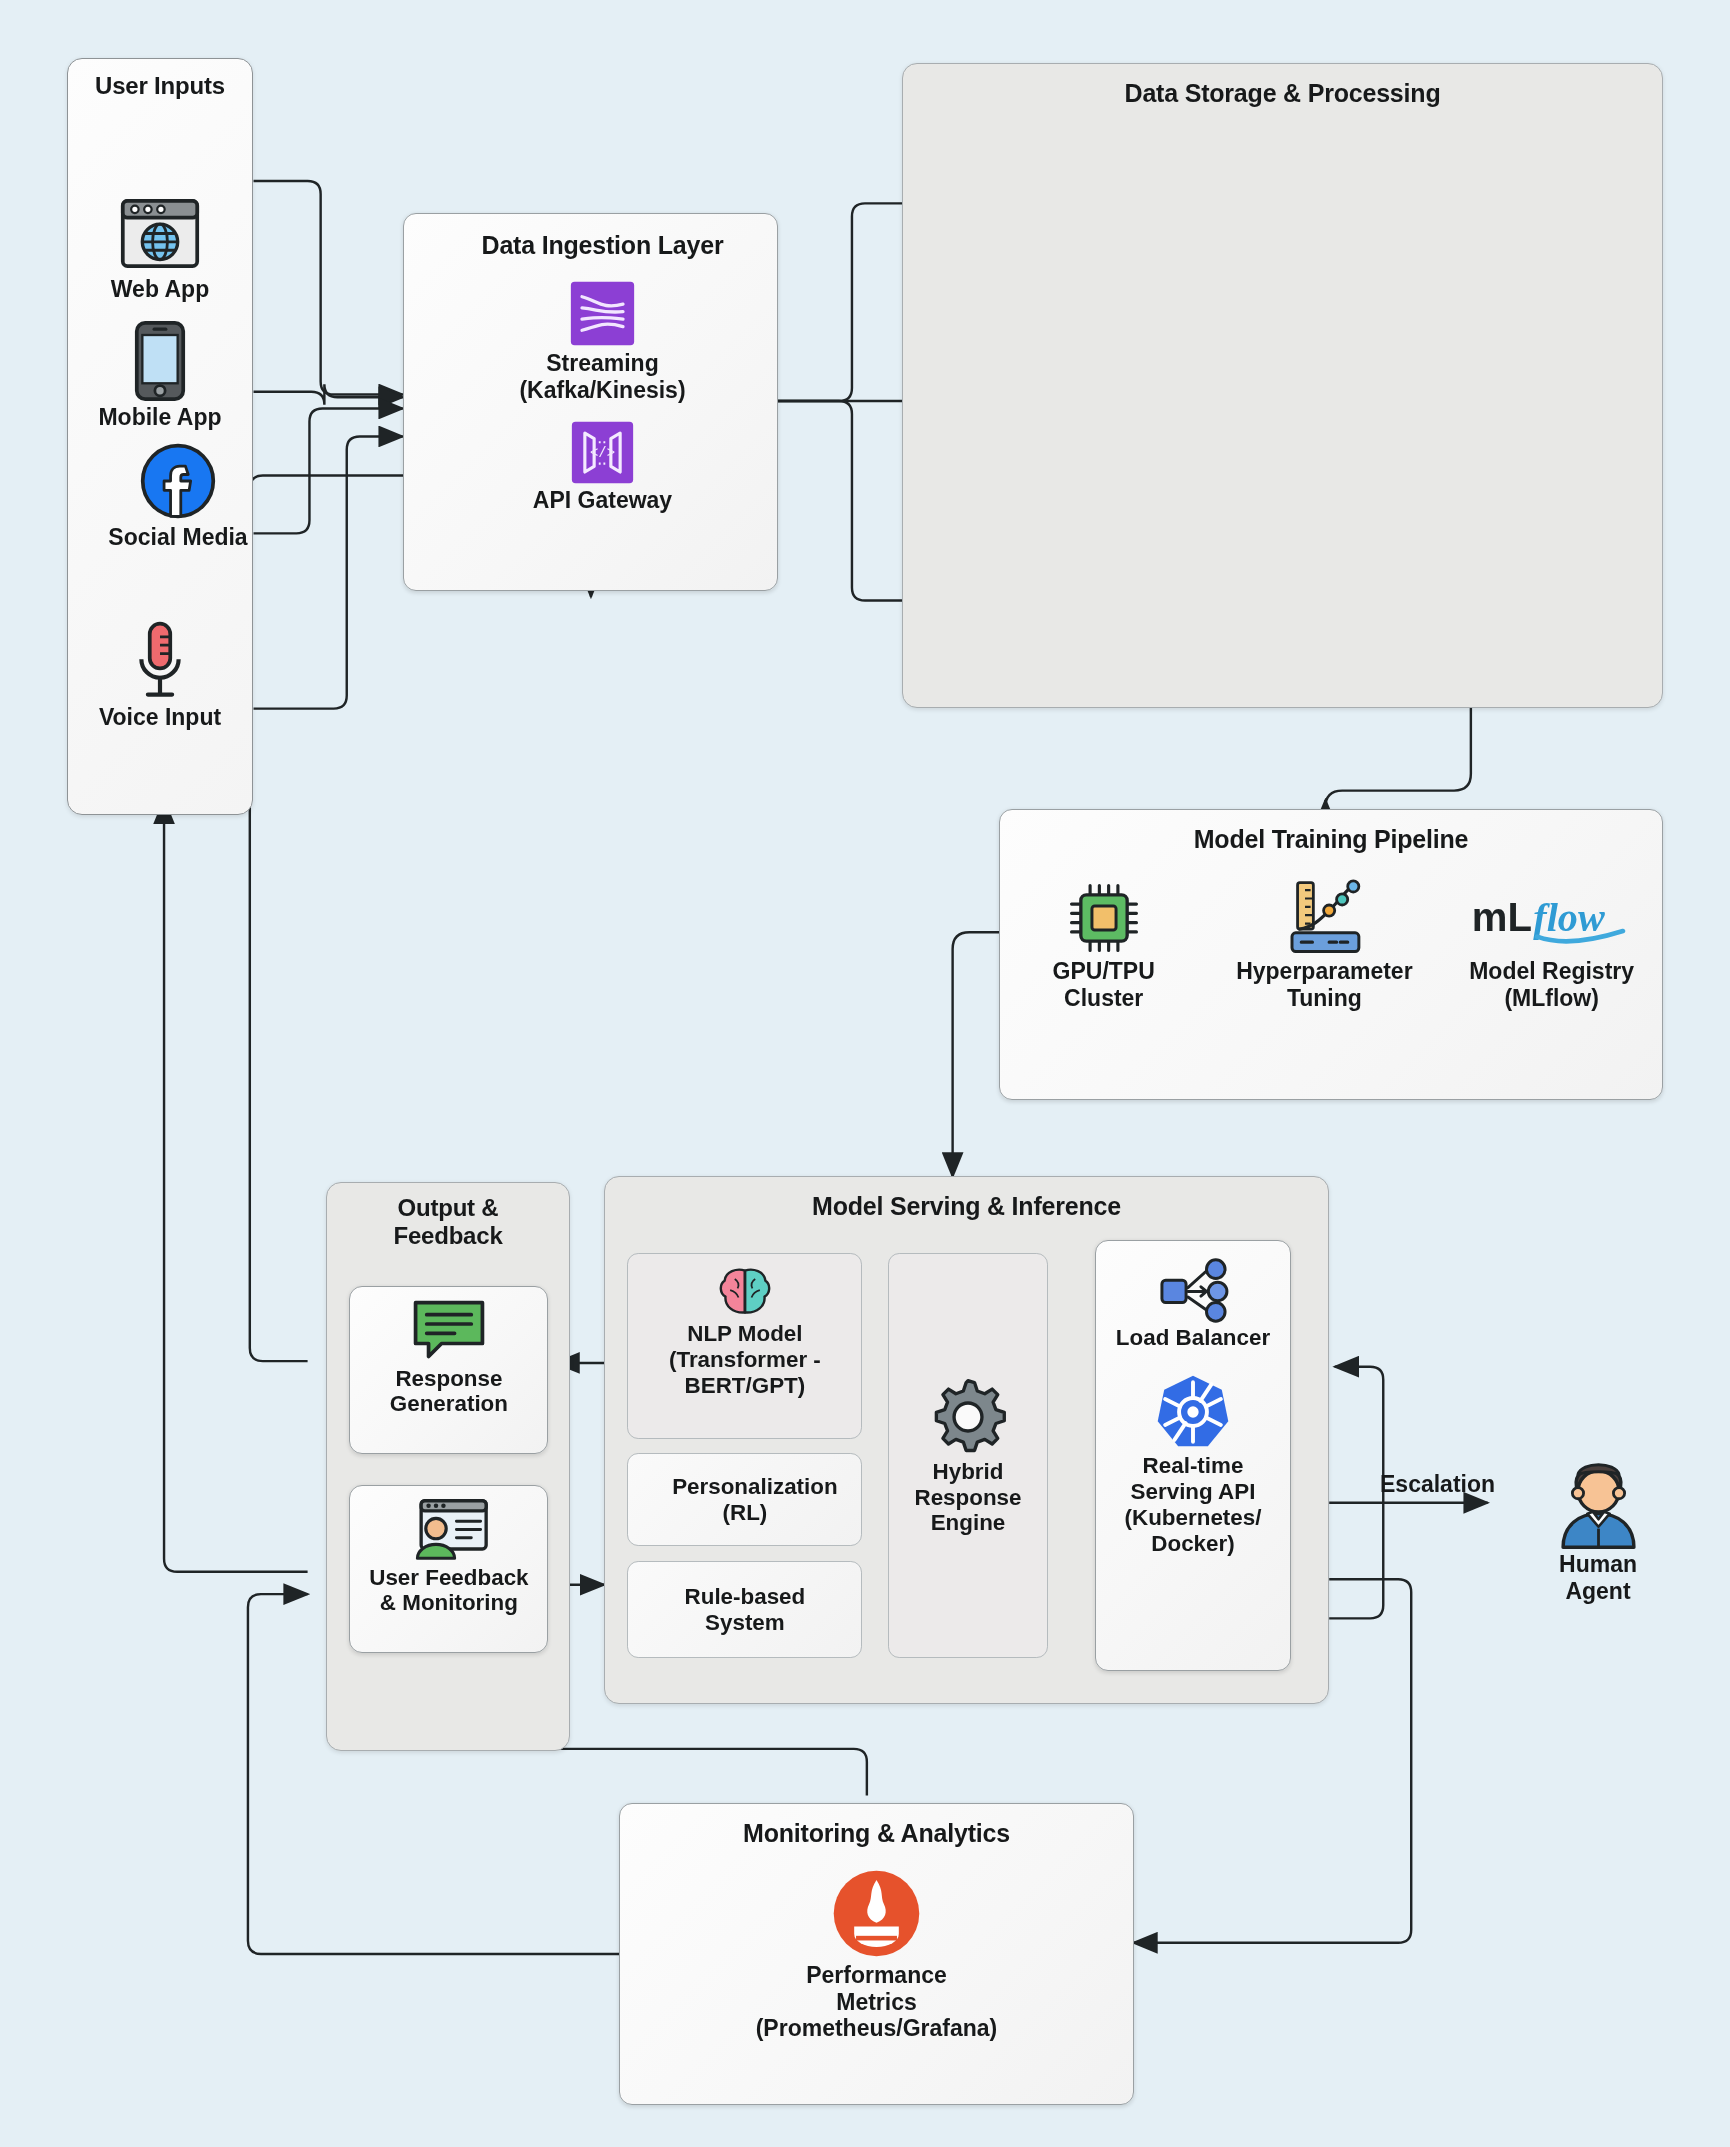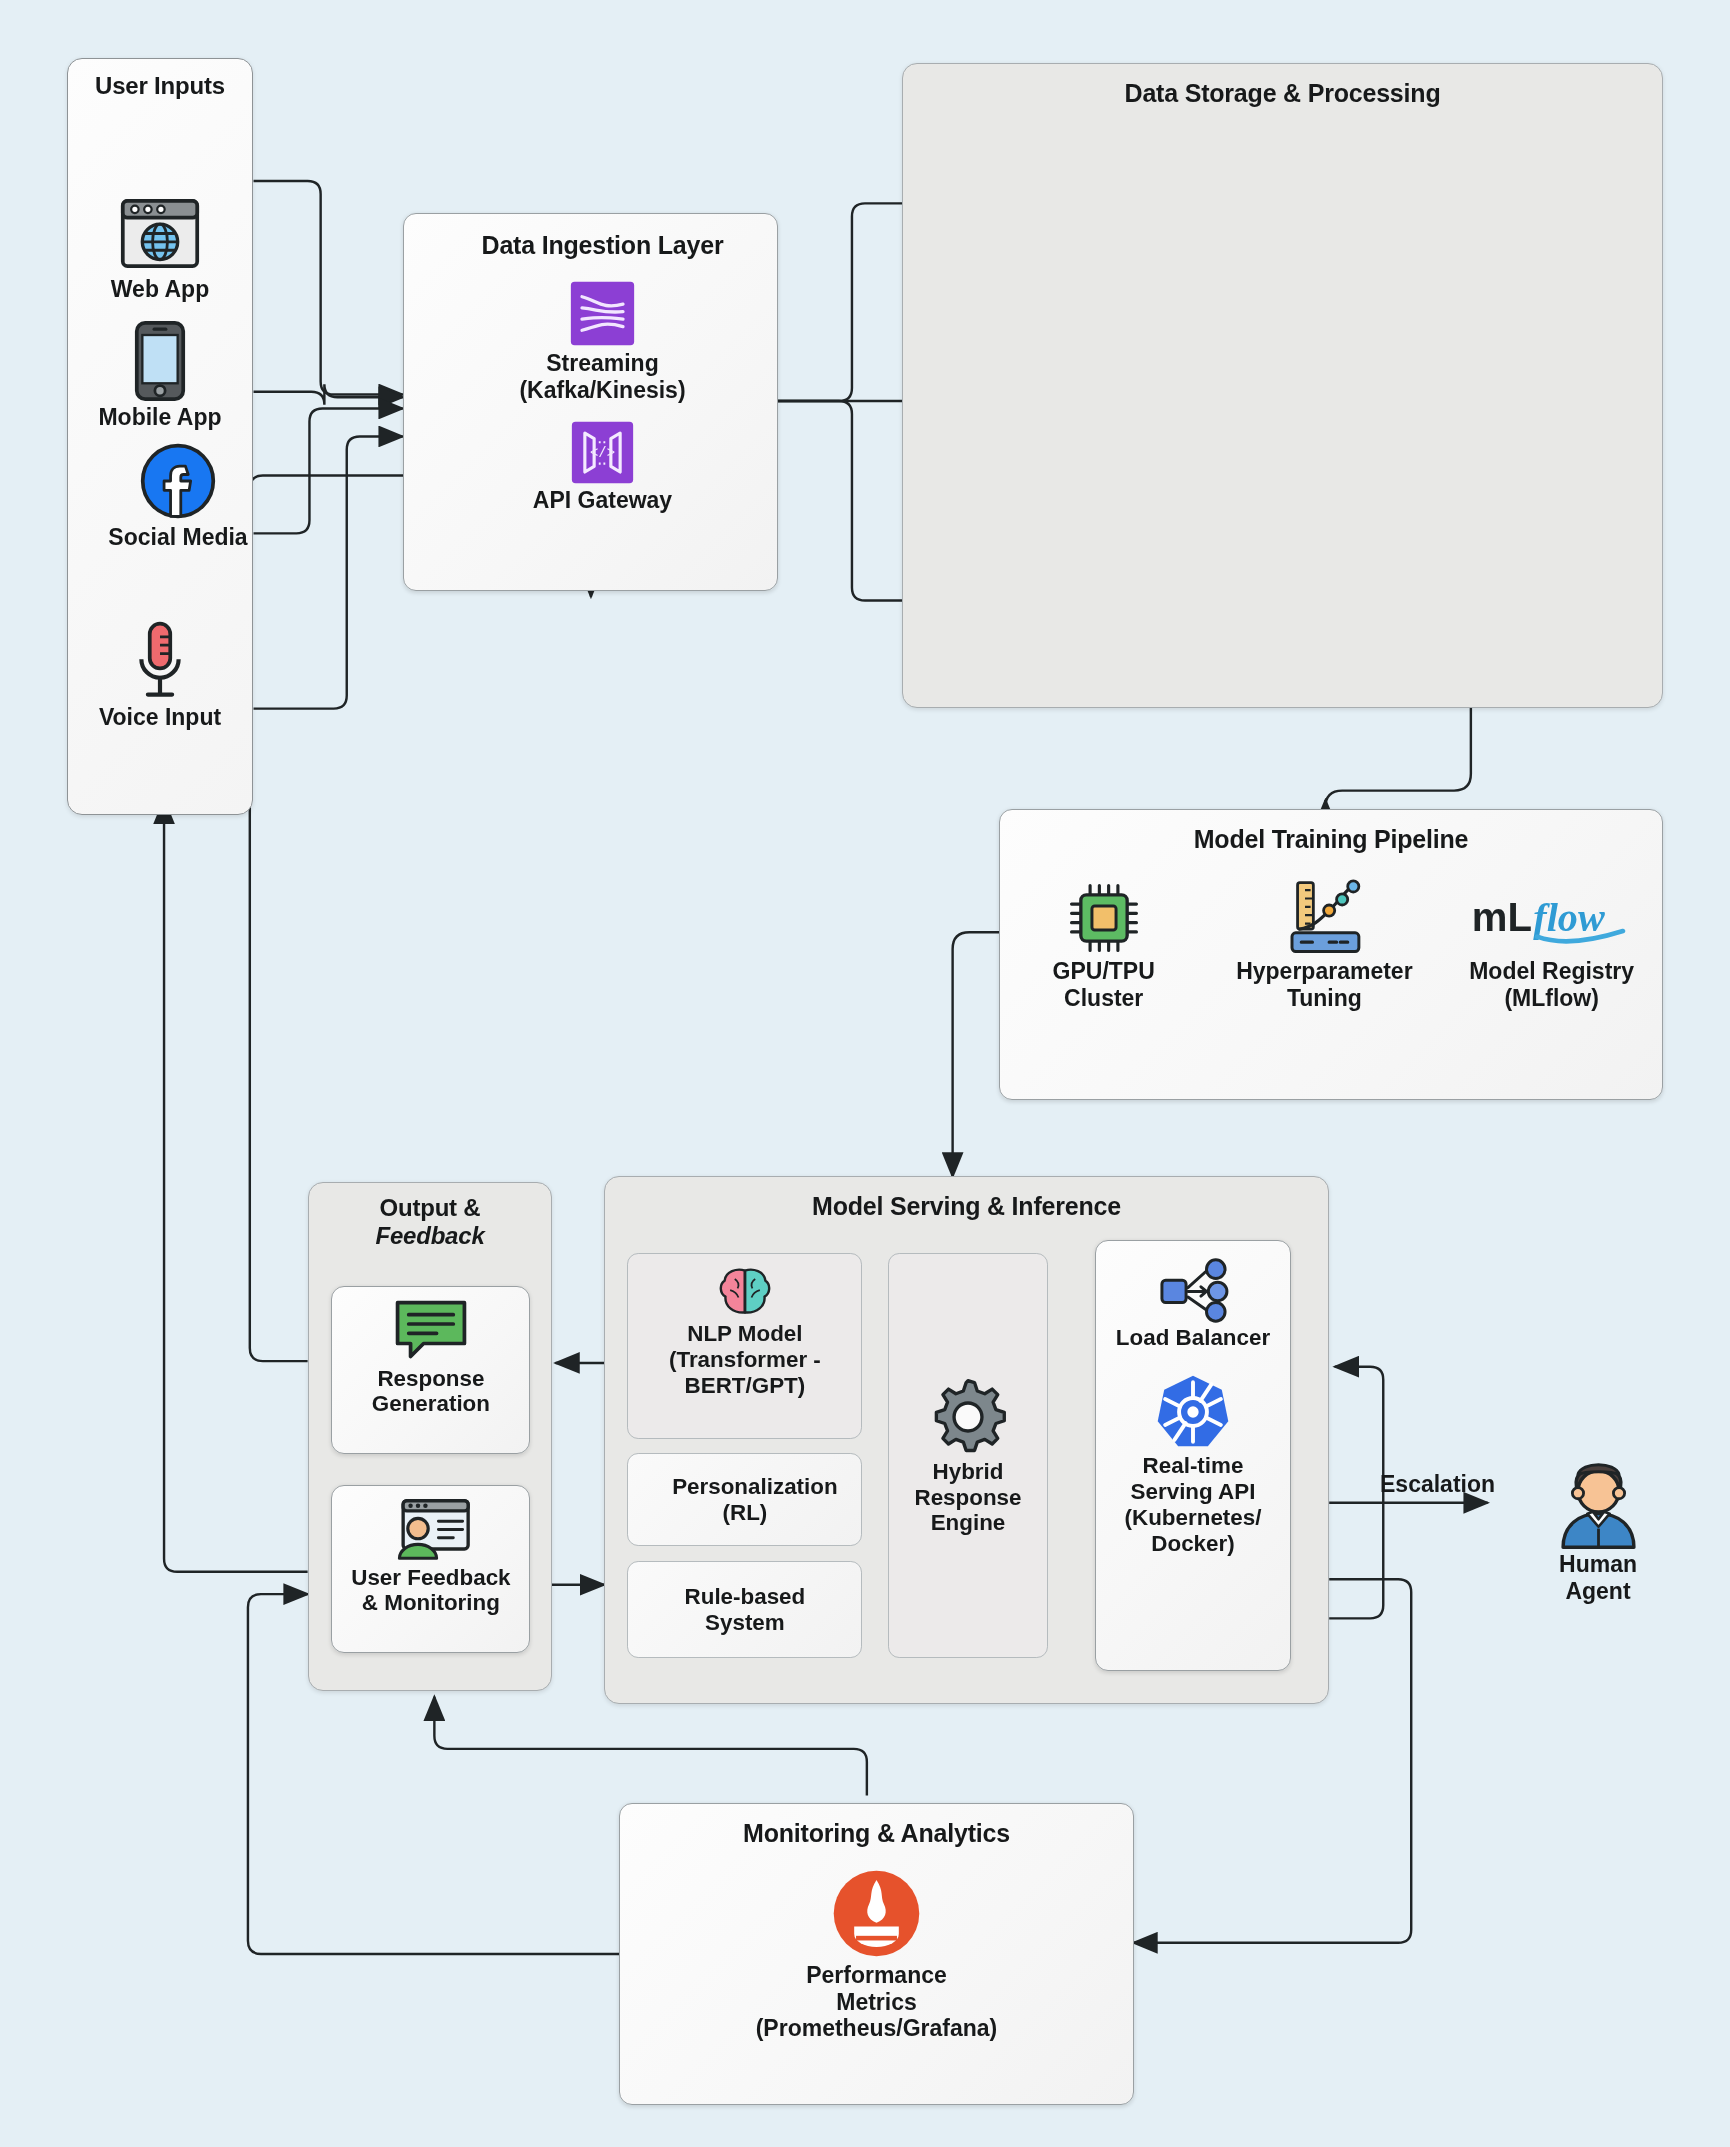--- a/index.html
+++ b/index.html
@@ -237,23 +237,23 @@
           <text x="70" y="44" font-size="43" font-style="italic" font-weight="bold" fill="#2f9bd4" font-family="Liberation Serif, serif">flow</text>
           <path d="M74,50 C96,58 128,56 166,44" fill="none" stroke="#3fa9dd" stroke-width="5" stroke-linecap="round"></path>
         </svg>
       </div>
       <div class="lbl" style="font-size:23px;">Model Registry</div>
       <div class="lbl" style="font-size:23px;">(MLflow)</div>
     </div>
   </div>
 </div>
 
-<div class="group" style="left:308px; top:1182px; width:244px; height:509px;">
+<div class="group" style="left:326px; top:1182px; width:244px; height:569px;">
   <div class="title" style="position:absolute; top:11.2px; left:0; width:100%; font-size:24px;">Output &amp;</div>
-  <div class="title" style="position:absolute; top:39px; left:0; width:100%; font-size:24px;font-style:italic;">Feedback</div>
+  <div class="title" style="position:absolute; top:39px; left:0; width:100%; font-size:24px;">Feedback</div>
 
   <div class="node" style="left:22.4px; top:103px; width:199px; height:168px; position:absolute;">
     <div class="iconwrap" style="height:71px; margin-top:7.5px;">
       <svg width="78" height="67" viewBox="0 0 84 72">
         <path d="M6,6 H78 V50 H34 L20,64 V50 H6 Z" fill="#5cb85c" stroke="#1f2426" stroke-width="4" stroke-linejoin="round"></path>
         <path d="M18,19 h48 M18,29 h48 M18,39 h30" stroke="#1f2426" stroke-width="4" stroke-linecap="round"></path>
       </svg>
     </div>
     <div class="lbl" style="font-size:22.4px;">Response</div>
     <div class="lbl" style="font-size:22.4px;">Generation</div>

